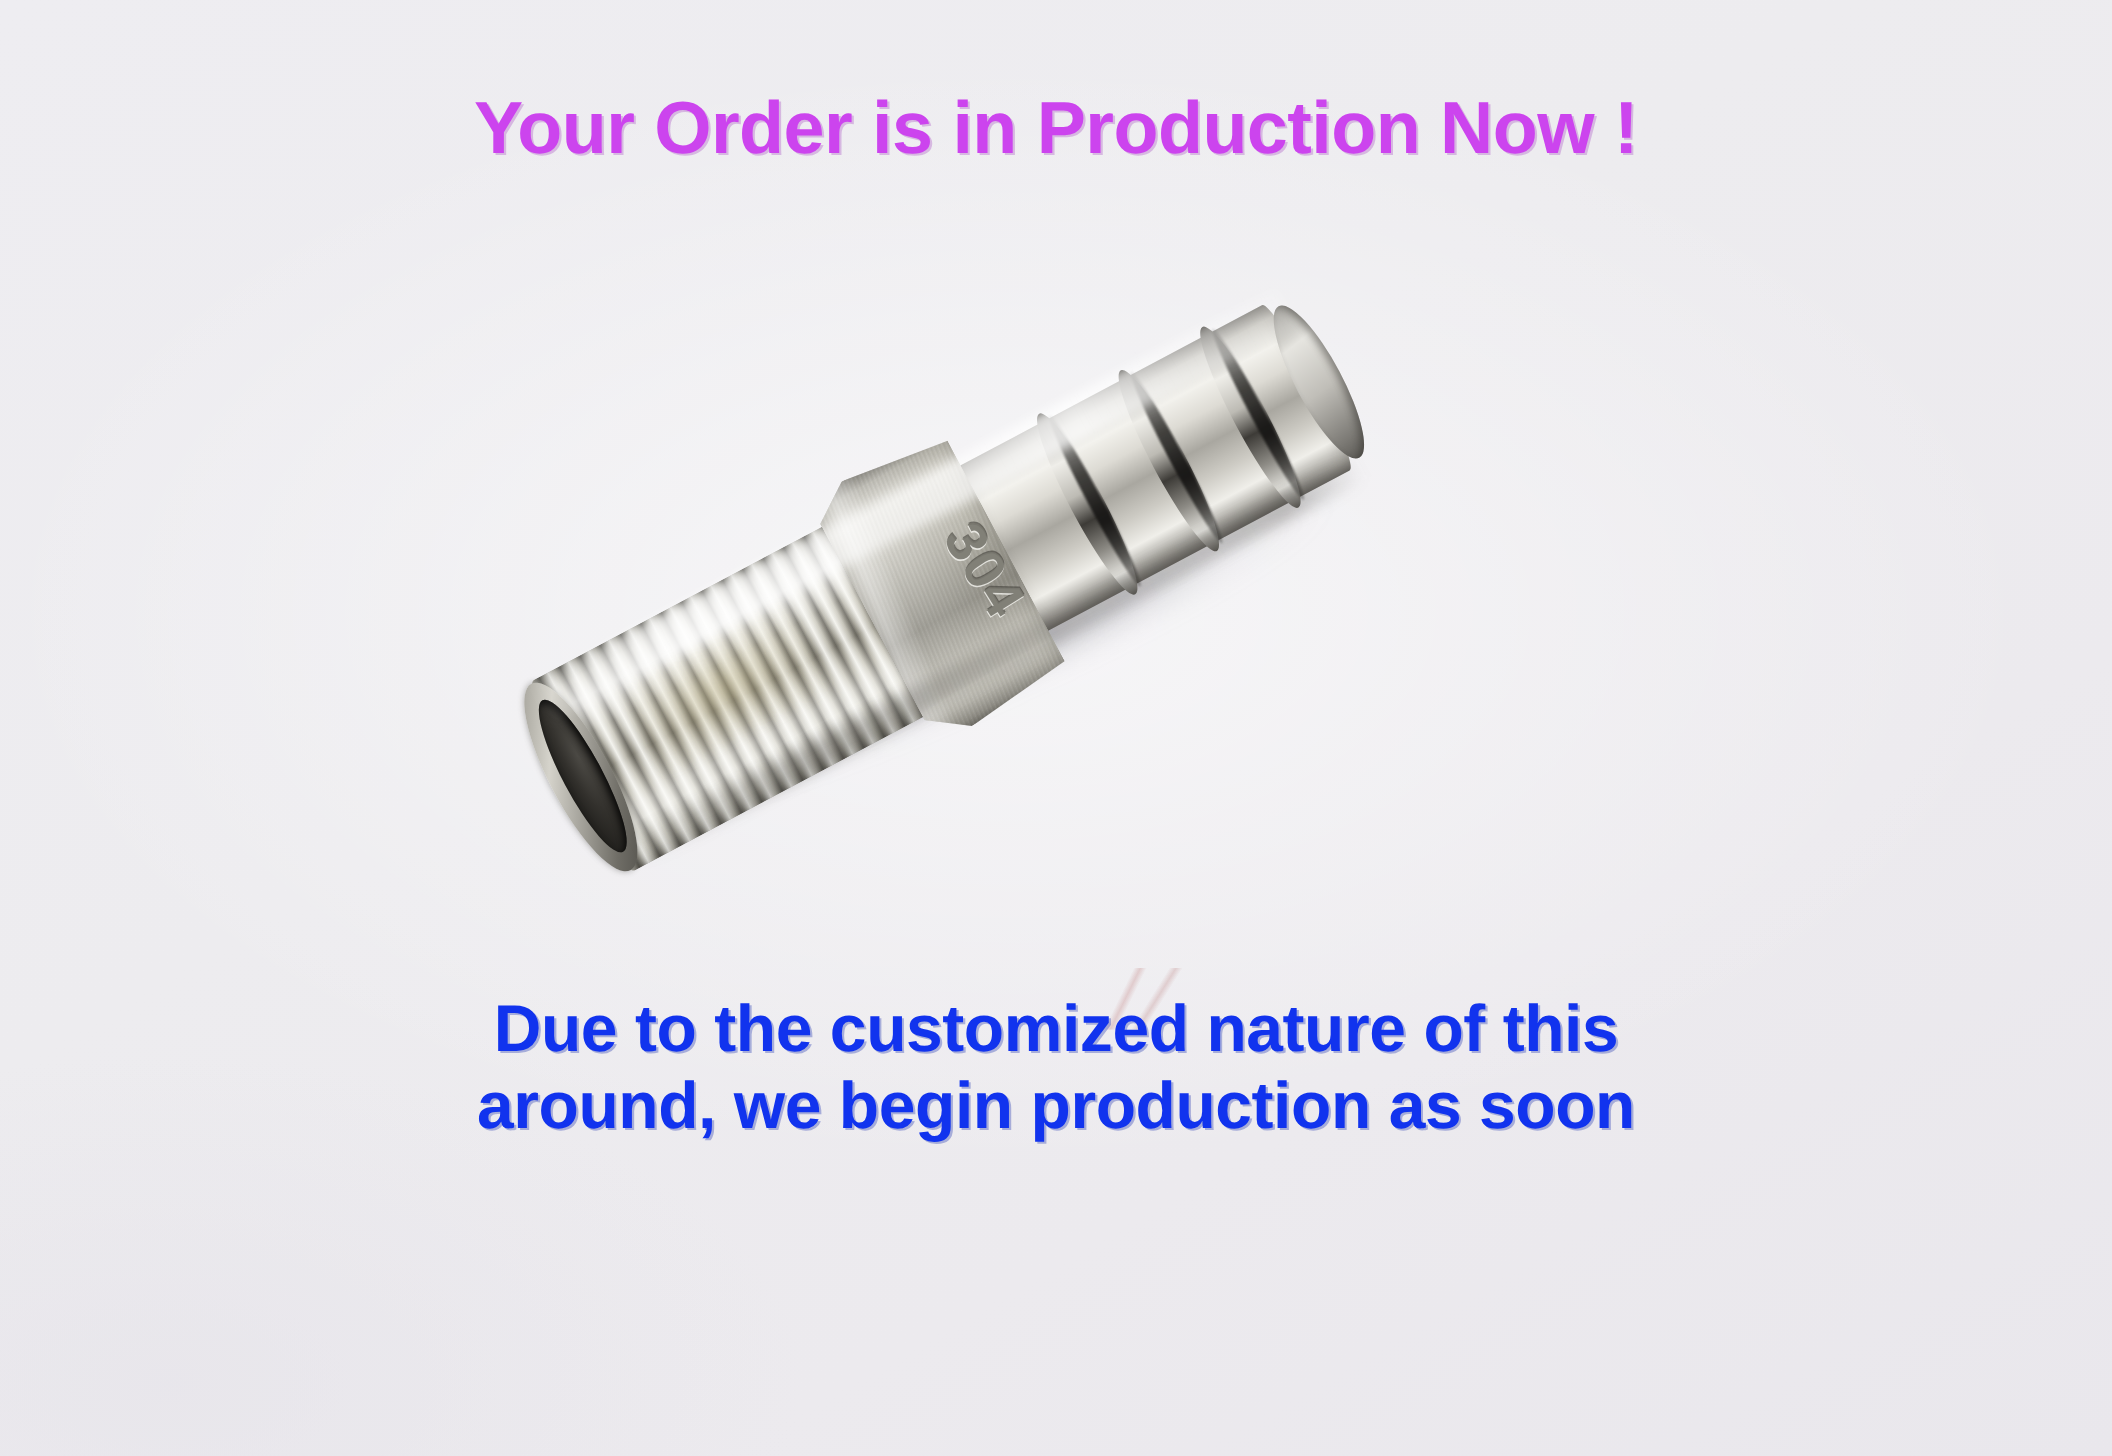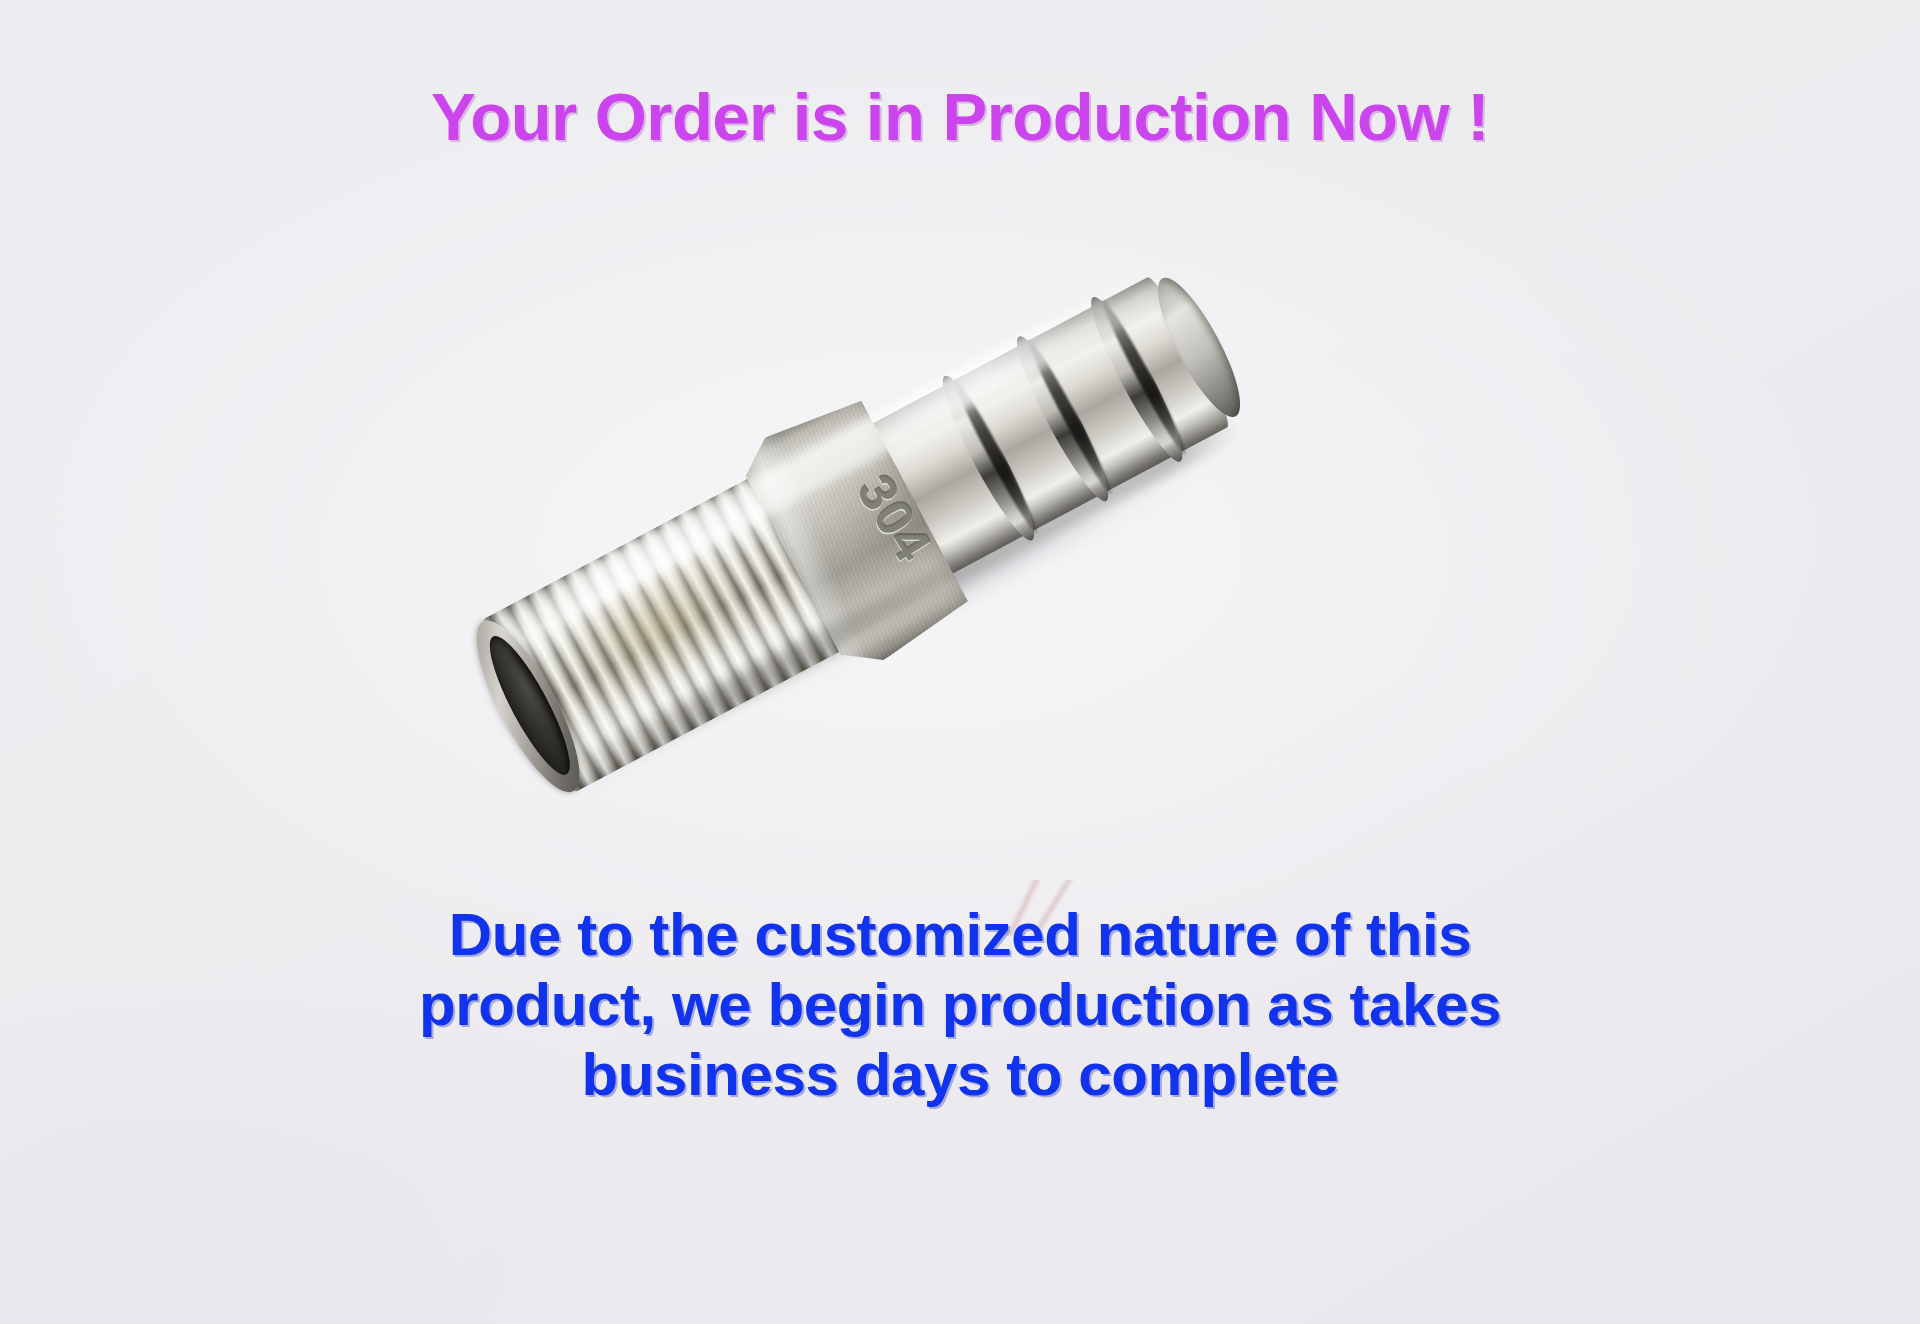--- a/index.html
+++ b/index.html
@@ -369,17 +369,16 @@
     <div class="spec-top"></div>
     <div class="spec-bottom"></div>
   </div>
 
   <div class="faint-scratch"></div>
 
   <div class="headline">Your Order is in Production Now !</div>
 
   <div class="body-copy">
     <span class="line">Due to the customized nature of this</span>
-    <span class="line">product, we begin production as takes</span>
-    <span class="line">business days to complete</span>
+    <span class="line">around, we begin production as soon</span>
   </div>
 
 </div>
 
 </body></html>

